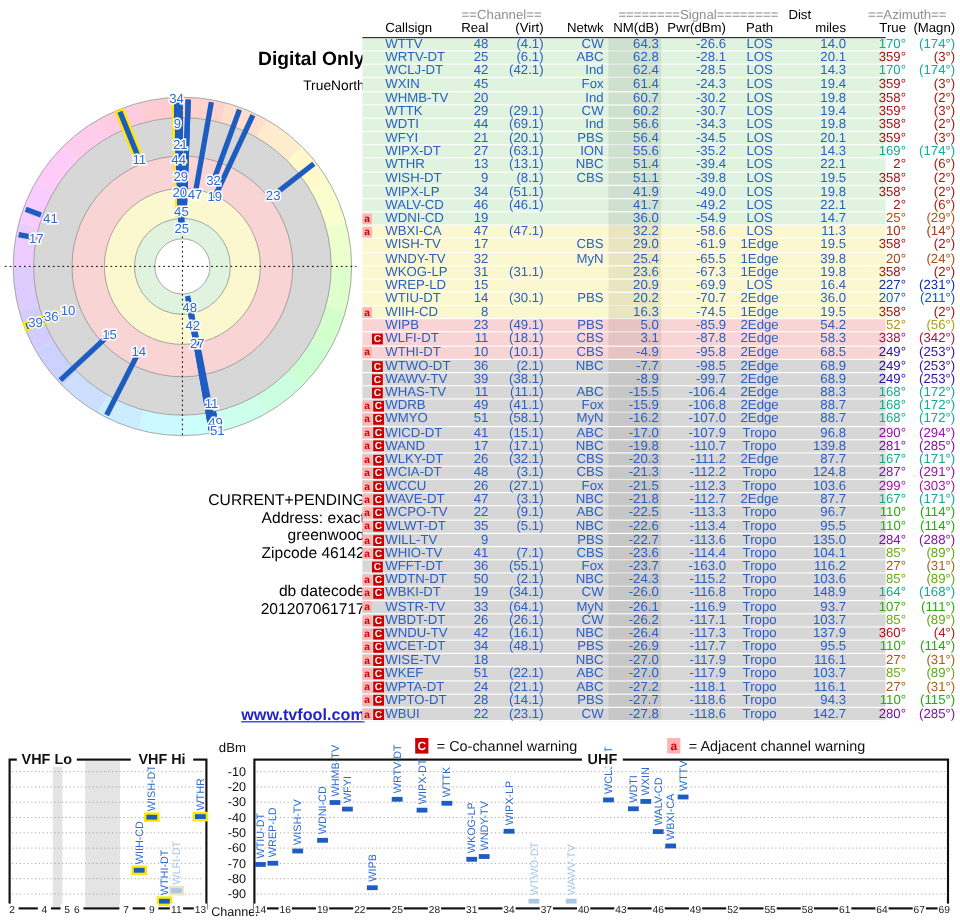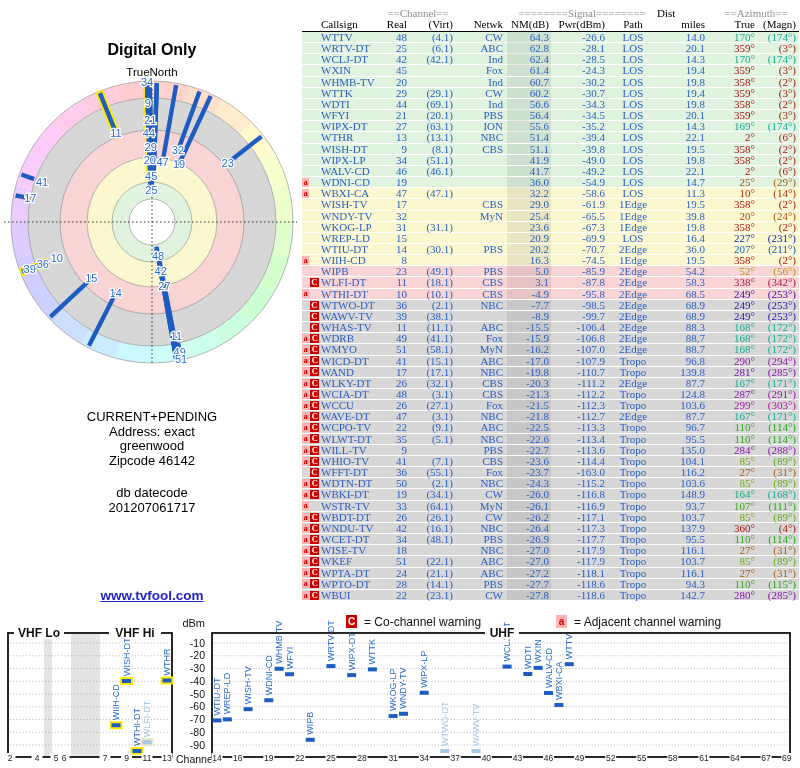--- a/index.html
+++ b/index.html
@@ -1,30 +1,30 @@
 <!DOCTYPE html>
 <html><head>
 <meta charset="utf-8">
 <style>
   html,body{margin:0;padding:0;background:#fff;}
   #stage{position:relative;width:800px;height:768px;background:#fff;overflow:hidden;
          font-family:"Liberation Sans",sans-serif;}
   
-  .ltxt{position:absolute;left:0;width:304px;text-align:center;color:#000;}
+  .ltxt{position:absolute;left:0;width:304px;text-align:right;color:#000;}
   #digital-title{top:41px;font-size:16px;font-weight:bold;}
   #truenorth{top:66px;font-size:11.5px;}
   #sc-head{top:388px;font-size:13.5px;font-weight:bold;text-decoration:underline;}
   #sc-lines{top:410px;font-size:13px;line-height:14.5px;}
   #sc-lines2{top:486px;font-size:13px;line-height:14.5px;}
   #site-link{top:588px;font-size:13.5px;font-weight:bold;}
   #site-link a{color:#2222cc;text-decoration:underline;cursor:pointer;}
   #polar-svg{position:absolute;left:0;top:76px;}
   
-  #tv-table{position:absolute;left:302px;top:8px;width:497px;
-            font-family:Liberation Serif, serif;
+  #tv-table{position:absolute;left:302px;top:8px;width:436px;
+            font-family:Liberation Sans, sans-serif;
             font-size:11px;line-height:10.6px;color:#2a5fc4;}
   .trow,.thead{display:grid;grid-template-columns:17px 64px 24px 46px 54px 44px 58px 48px 56px 44px 42px;}
   .thead{height:11px;color:#000;}
   .thead2{border-bottom:1px solid #000;height:12px;}
   .trow{height:11.17px;border-bottom:1px solid #fff;box-sizing:border-box;}
   .b-green{background:#dff3df;}
   .b-yellow{background:#fbf8d0;}
   .b-pink{background:#f9d4d4;}
   .b-gray{background:#d7d7d7;}
   .c0{display:flex;align-items:center;gap:1px;font-size:8.5px;line-height:9px;}

